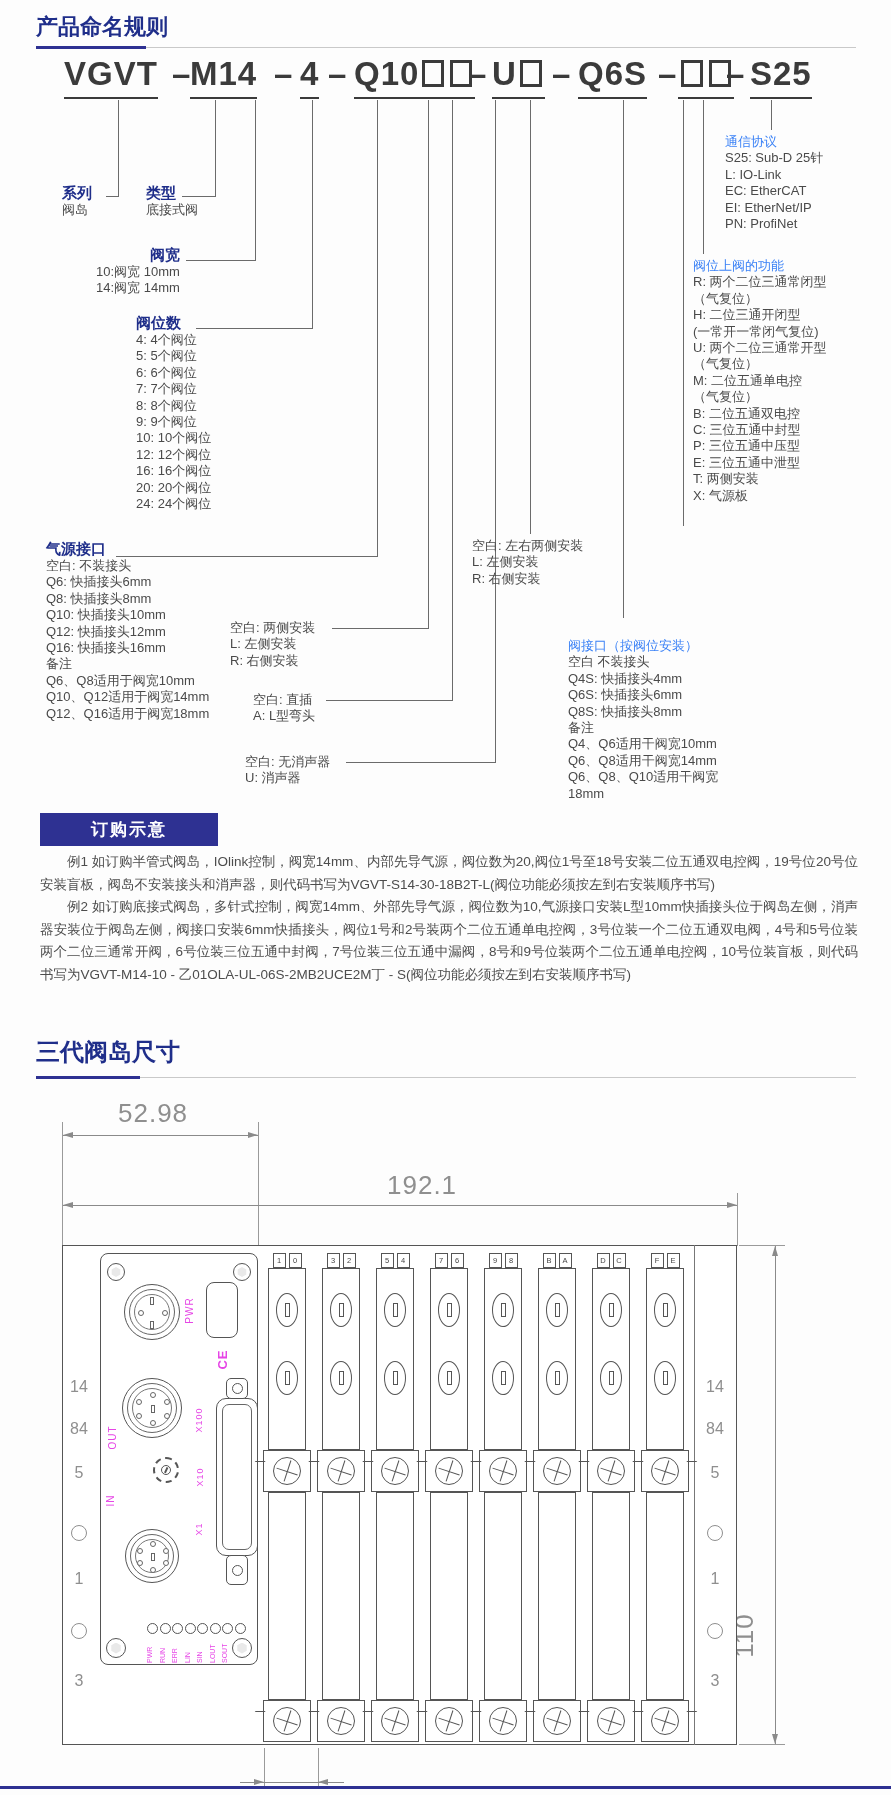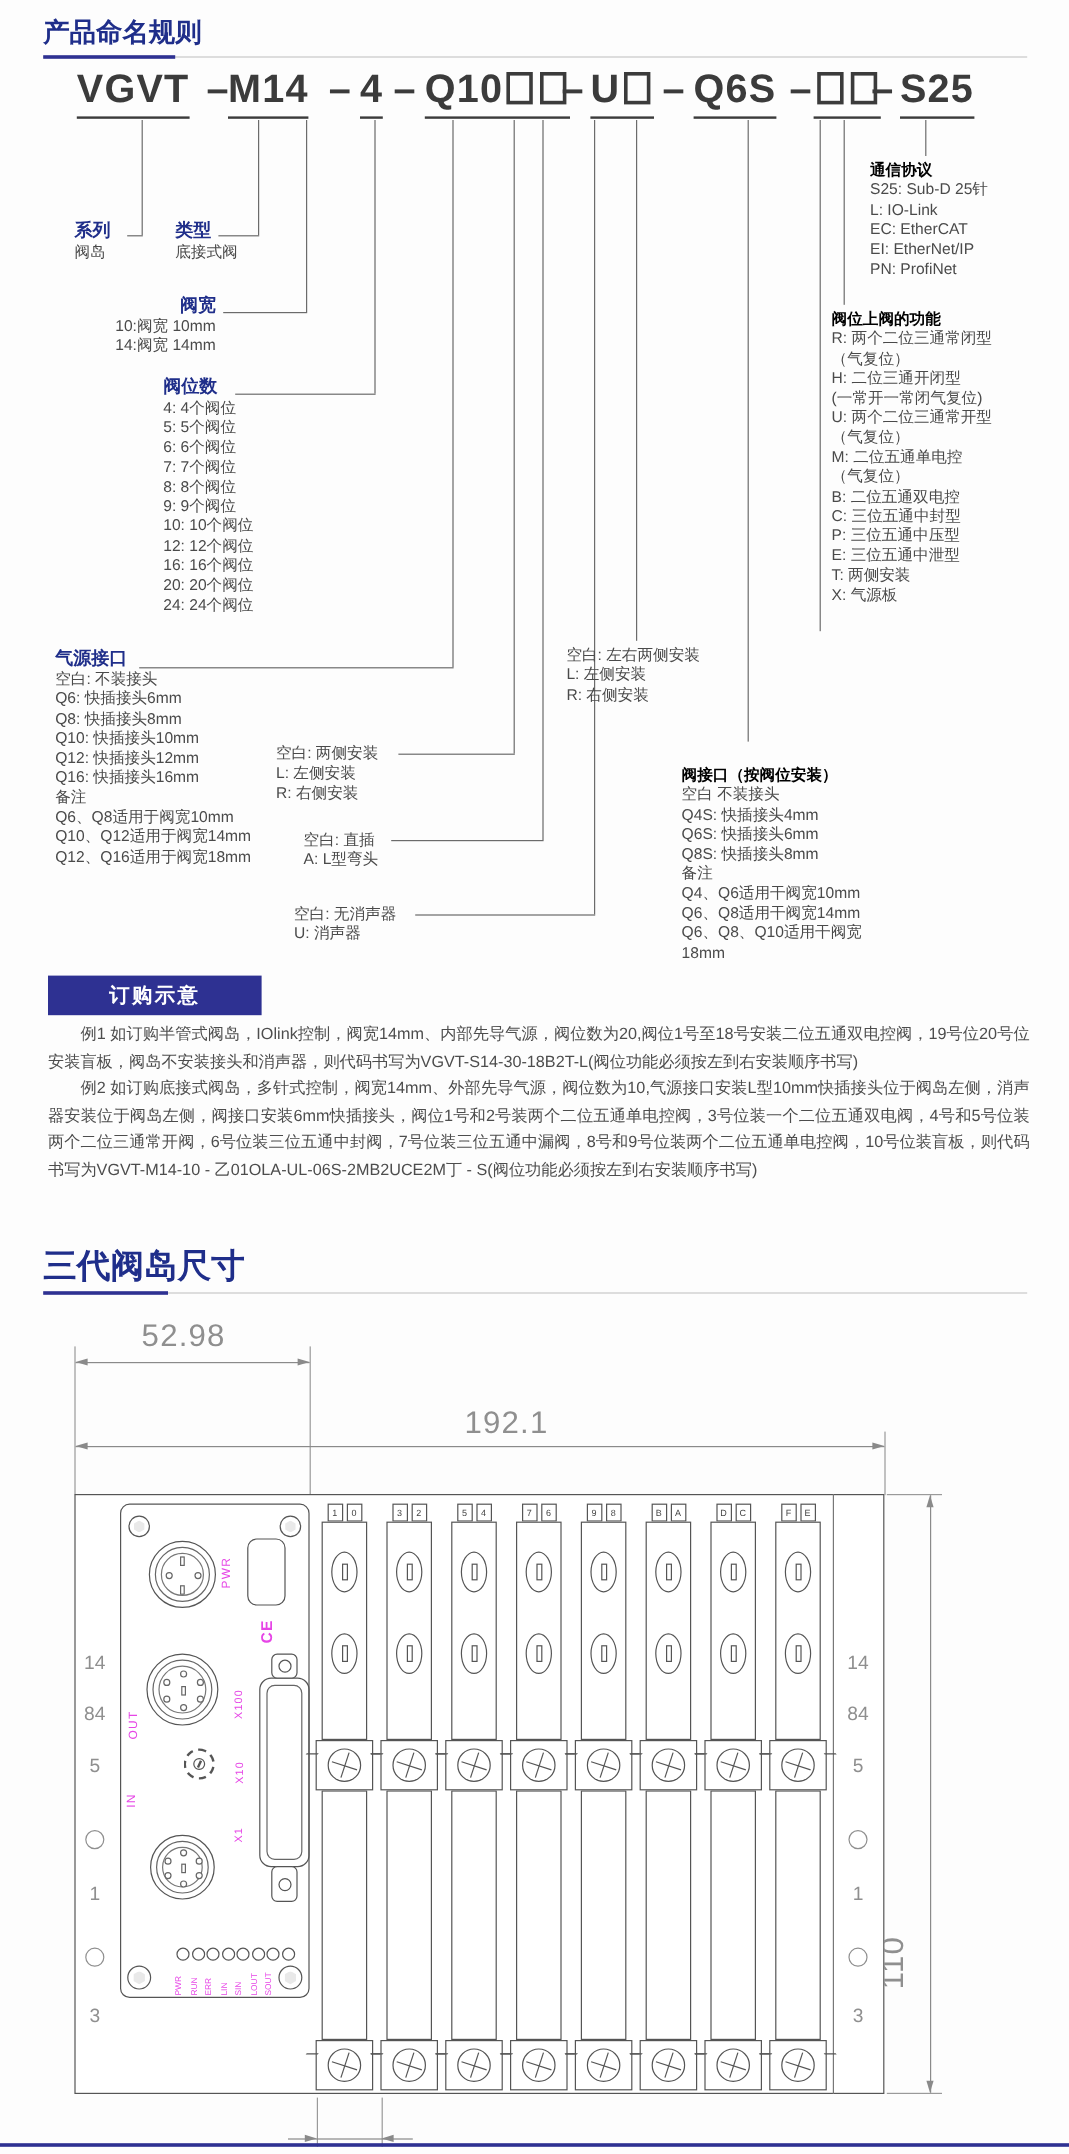--- a/index.html
+++ b/index.html
@@ -2,39 +2,39 @@
 <html><head>
 <meta charset="utf-8">
 <style>
   html,body{margin:0;padding:0;background:#ffffff;}
   .page{position:relative;width:891px;height:1795px;background:#fdfdfd;overflow:hidden;
         font-family:"Liberation Sans","DejaVu Sans",sans-serif;color:#4a4a4a;}
 
   
   .sec-title{position:absolute;font-weight:bold;color:#1f2e8a;}
   .t1{left:36px;top:12px;font-size:22px;}
-  .t2{left:36px;top:1036px;font-size:28px;}
+  .t2{left:36px;top:1036px;font-size:24px;}
   .rule{position:absolute;height:1px;background:#c9c9c9;}
   .rule-blue{position:absolute;height:3px;background:#2e3192;}
 
   
   .seg{position:absolute;top:56px;font-size:33px;font-weight:bold;color:#3b3b3b;
        letter-spacing:1px;padding-bottom:5px;border-bottom:2.5px solid #3b3b3b;line-height:1.1;}
   .dash{position:absolute;top:56px;font-size:33px;font-weight:bold;color:#3b3b3b;line-height:1.1;}
   .bx{display:inline-block;width:16px;height:21px;border:3px solid #3b3b3b;margin:0 3px;
       vertical-align:-2px;}
 
   
   .vl{position:absolute;width:1px;background:#6b6b6b;}
   .hl{position:absolute;height:1px;background:#6b6b6b;}
 
   
   .ann{position:absolute;font-size:13px;line-height:16.4px;color:#4a4a4a;white-space:nowrap;}
   .ann .bh{font-size:15px;font-weight:bold;color:#1f2e8a;line-height:18px;}
-  .ann .ph{line-height:16.4px;color:#000000;font-weight:bold;}
+  .ann .ph{line-height:16.4px;color:#3b82f6;}
   .ann .li{display:block;}
   .wrapblk{white-space:normal;width:178px;}
 
   
   .banner{position:absolute;left:40px;top:813px;width:178px;height:33px;background:#2e3192;
           color:#ffffff;font-size:17px;font-weight:bold;display:flex;align-items:center;justify-content:center;letter-spacing:2px;}
   .paras{position:absolute;left:40px;top:851px;width:818px;font-size:13.5px;line-height:22.5px;color:#4d4d4d;text-align:justify;}
   .paras p{margin:0;text-indent:2em;}
 
   

